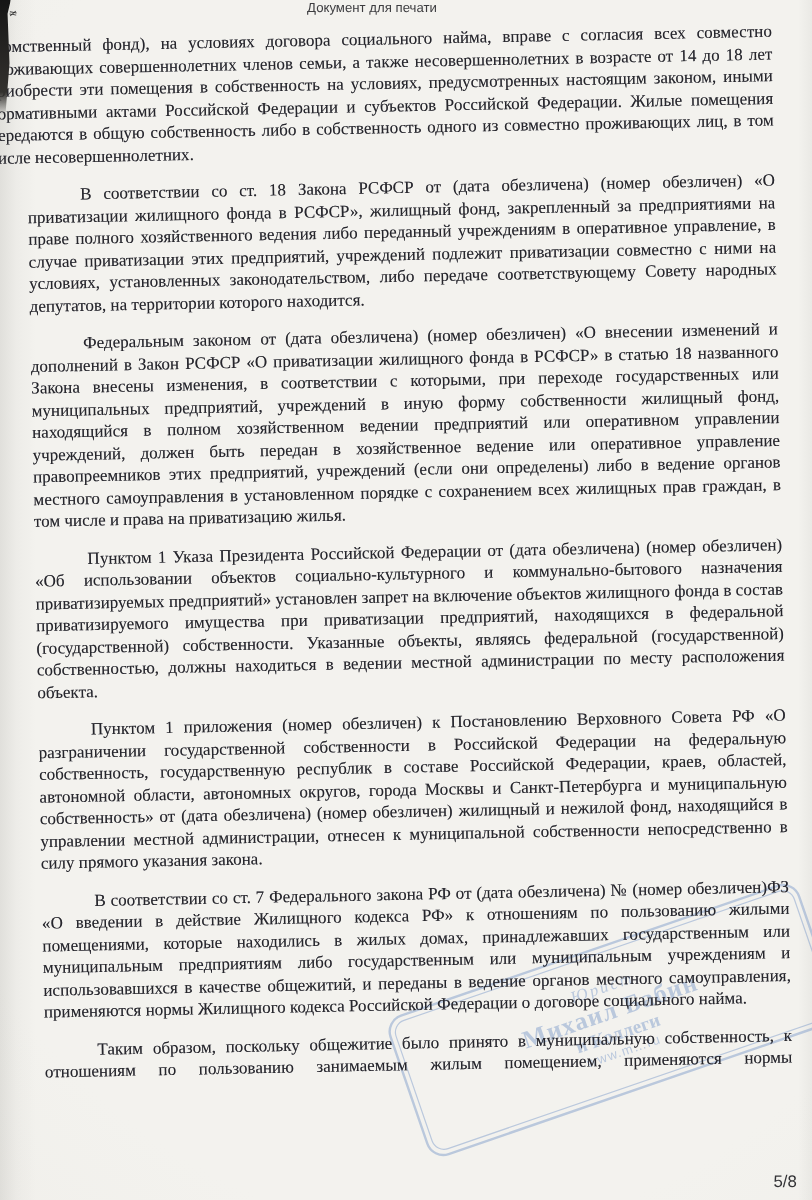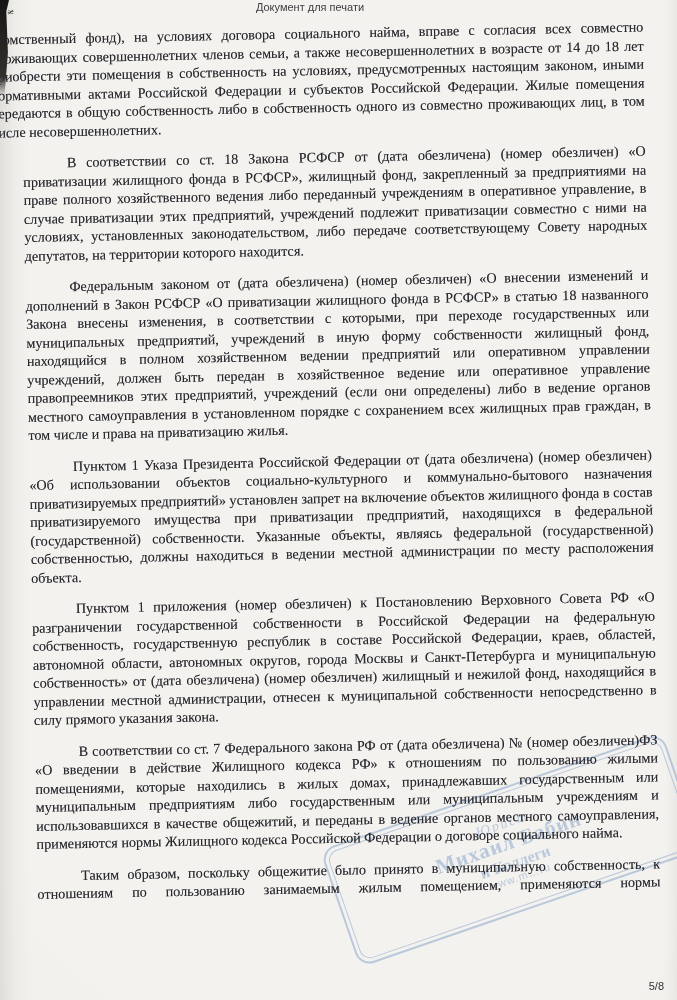--- a/index.html
+++ b/index.html
@@ -61,21 +61,21 @@
     border:1px solid currentColor; border-radius:11px;
   }
   .stamp-inner { text-align:center; line-height:1.12; }
   .stamp .s1 { display:block; font-size:14px; font-style:italic; letter-spacing:2px; }
   .stamp .s2 { display:block; font-size:21px; font-weight:bold; letter-spacing:1px; }
   .stamp .s3 { display:block; font-size:16px; font-weight:bold; }
   .stamp .s4 { display:block; font-size:11px; font-family:"Liberation Sans", sans-serif; letter-spacing:1px; }
   .page-indicator {
     position:absolute; right:13px; bottom:8px; z-index:3;
     font-family:"Liberation Sans", sans-serif;
-    font-size:11px; color:#333336;
+    font-size:14px; color:#333336;
   }
 </style>
 </head>
 <body>
 
 <div class="paper-shade"></div>
 <div class="scan-edge"></div>
 <span class="edge-mark">≠</span>
 
 <div class="doc-header">

